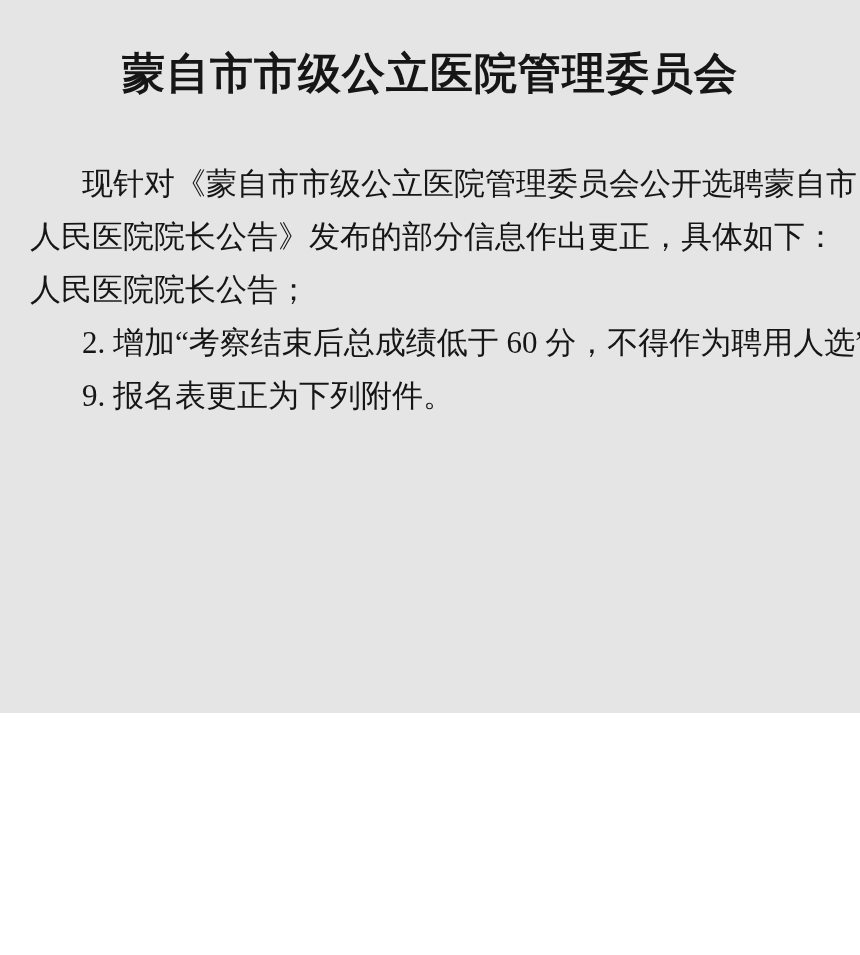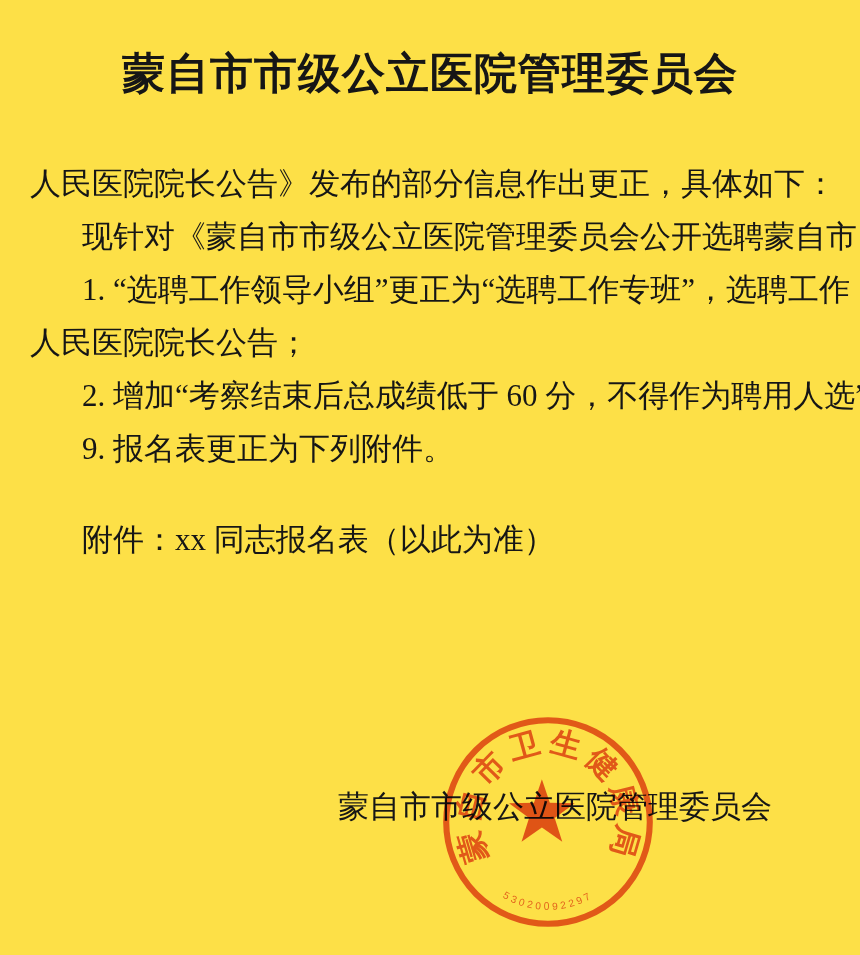--- a/index.html
+++ b/index.html
@@ -1,19 +1,19 @@
 <!DOCTYPE html>
 <html><head>
 <meta charset="utf-8">
 <style>
   html,body{margin:0;padding:0;background:#ffffff;}
   .page{
     position:relative;
-    width:860px;height:955px;
-    background:#fde047;
+    width:860px;height:713px;
+    background:#e5e5e5;
     overflow:hidden;
     font-family:"Liberation Serif","DejaVu Serif",serif;
     color:#161616;
   }
   .title{
     padding-top:42px;
     text-align:center;
     font-weight:bold;
     font-size:43px;
     line-height:64px;
@@ -57,27 +57,25 @@
 </head>
 <body>
 
 <div class="page">
 
   <div class="title">
     <div class="title-line">蒙自市市级公立医院管理委员会</div>
   </div>
 
   <div class="body">
+    <div class="body-line indent">现针对《蒙自市市级公立医院管理委员会公开选聘蒙自市</div>
     <div class="body-line">人民医院院长公告》发布的部分信息作出更正，具体如下：</div>
-    <div class="body-line indent">现针对《蒙自市市级公立医院管理委员会公开选聘蒙自市</div>
-    <div class="body-line indent">1. “选聘工作领导小组”更正为“选聘工作专班”，选聘工作</div>
     <div class="body-line">人民医院院长公告；</div>
     <div class="body-line indent">2. 增加“考察结束后总成绩低于 60 分，不得作为聘用人选”；</div>
     <div class="body-line indent">9. 报名表更正为下列附件。</div>
-    <div class="attachment-line">附件：xx 同志报名表（以此为准）</div>
   </div>
 
   <div class="signature">
     <div>蒙自市市级公立医院管理委员会</div>
   </div>
 
   <div class="seal" style="color: rgb(221, 73, 54);">
     <svg viewBox="-112 -112 224 224">
       <circle r="100" fill="none" stroke="currentColor" stroke-width="6" stroke-opacity="0.92"></circle>
       <polygon points="-6,-42 1.8,-18.8 26.3,-18.5 6.6,-3.9 14,19.5 -6,5.3 -26,19.5 -18.6,-3.9 -38.3,-18.5 -13.8,-18.8" fill="currentColor" fill-opacity="0.95"></polygon>

